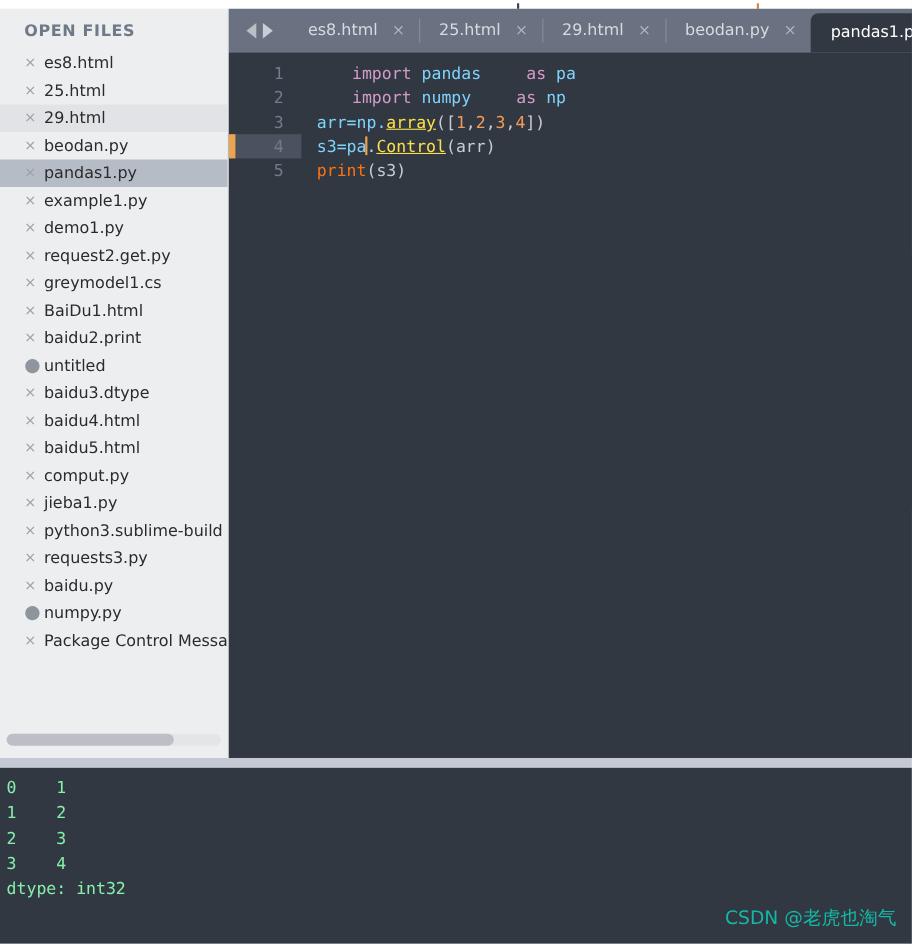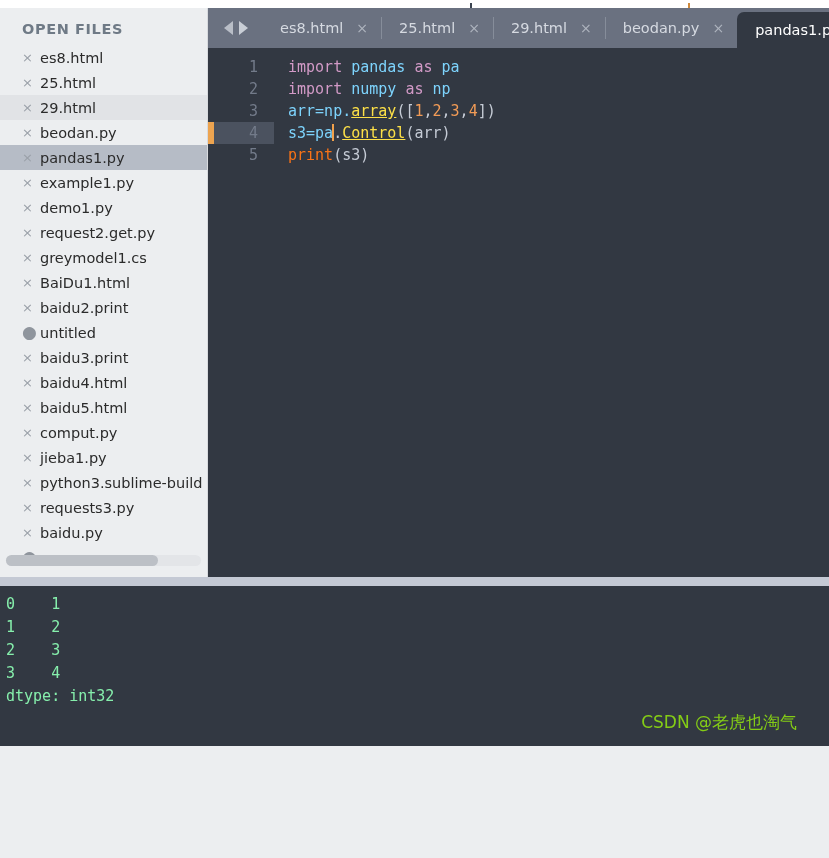--- a/index.html
+++ b/index.html
@@ -4,21 +4,21 @@
 <style>
   * { box-sizing: border-box; margin: 0; padding: 0; }
   html, body {
     width: 829px; height: 858px;
     overflow: hidden;
     background: #eceef0;
     font-family: "DejaVu Sans", sans-serif;
   }
   #app {
     position: relative;
-    width: 829px; height: 746px;
+    width: 829px; height: 858px;
     display: flex; flex-direction: column;
   }
 
   
   .menu-sliver {
     height: 8px; width: 100%;
     background: #ffffff;
     position: relative; flex: 0 0 8px;
   }
   .menu-sliver .crumb {
@@ -132,21 +132,21 @@
   }
   .code-text {
     padding-left: 14px; white-space: pre; color: #c4cad4;
     position: relative;
   }
   .caret {
     display: inline-block; width: 2px; height: 17px;
     background: #f0a04b; vertical-align: -3px;
     margin: 0 -1px;
   }
-  .tk-kw   { color: #d29ac7; }
+  .tk-kw   { color: #d29ac7; margin-left: 32px; }
   .tk-name { color: #7dd3fc; }
   .tk-fn   { color: #fde047; text-decoration: underline; }
   .tk-num  { color: #f29b56; }
   .tk-pun  { color: #c6ccd6; }
   .tk-builtin { color: #f97316; }
 
   
   .panel-divider {
     height: 9px; flex: 0 0 9px; width: 100%;
     background: #c4c9d4;
@@ -158,22 +158,22 @@
     background: #323842; position: relative;
     padding: 7px 0 0 6px;
     overflow: hidden;
   }
   .out-line {
     font-family: "DejaVu Sans Mono", monospace;
     font-size: 15px; color: #86efac;
     height: 23px; line-height: 23px; white-space: pre;
   }
   .watermark {
-    position: absolute; right: 32px; bottom: 12px;
-    font-size: 17px; color: #84cc16;
+    position: absolute; right: 14px; bottom: 12px;
+    font-size: 17px; color: #14b8a6;
     font-family: "DejaVu Sans", sans-serif;
     white-space: nowrap;
   }
 </style>
 </head>
 <body>
 
 <div id="app">
 
   <div class="menu-sliver">
@@ -229,21 +229,21 @@
           <div class="file-row">
             <span class="mark">×</span>
             <span>baidu2.print</span>
           </div>
           <div class="file-row">
             <span class="mark dot">●</span>
             <span>untitled</span>
           </div>
           <div class="file-row">
             <span class="mark">×</span>
-            <span>baidu3.print</span>
+            <span>baidu3.dtype</span>
           </div>
           <div class="file-row">
             <span class="mark">×</span>
             <span>baidu4.html</span>
           </div>
           <div class="file-row">
             <span class="mark">×</span>
             <span>baidu5.html</span>
           </div>
           <div class="file-row">

